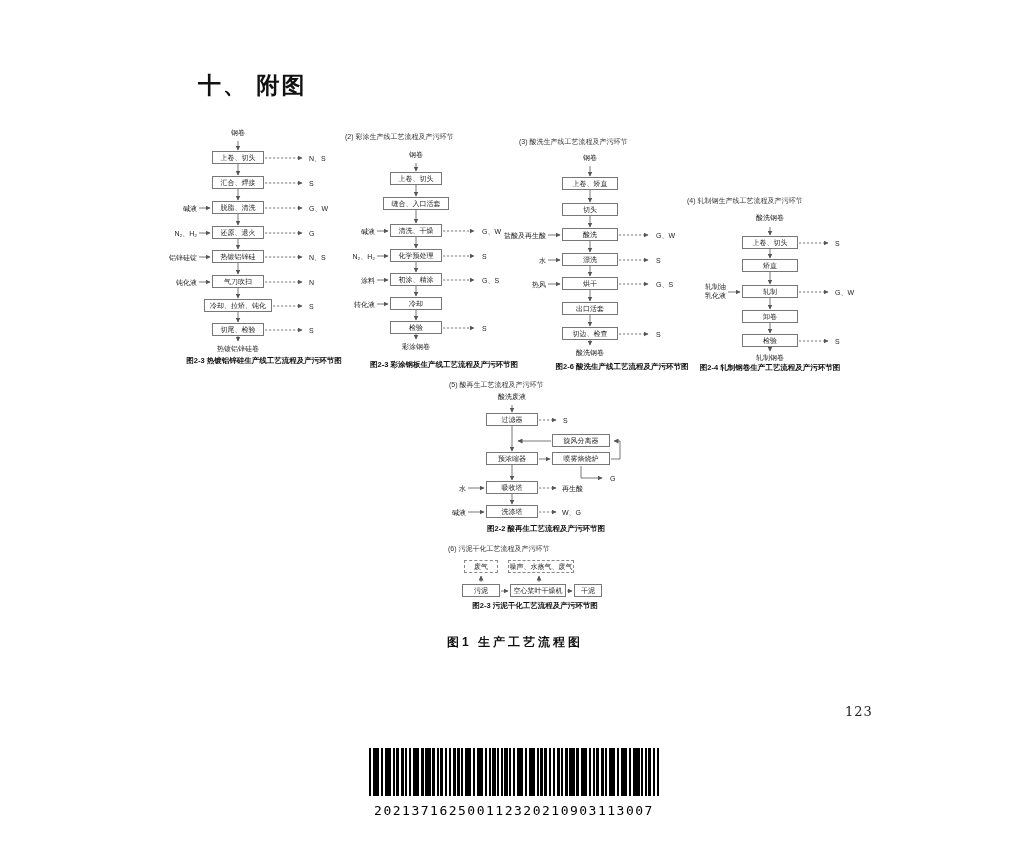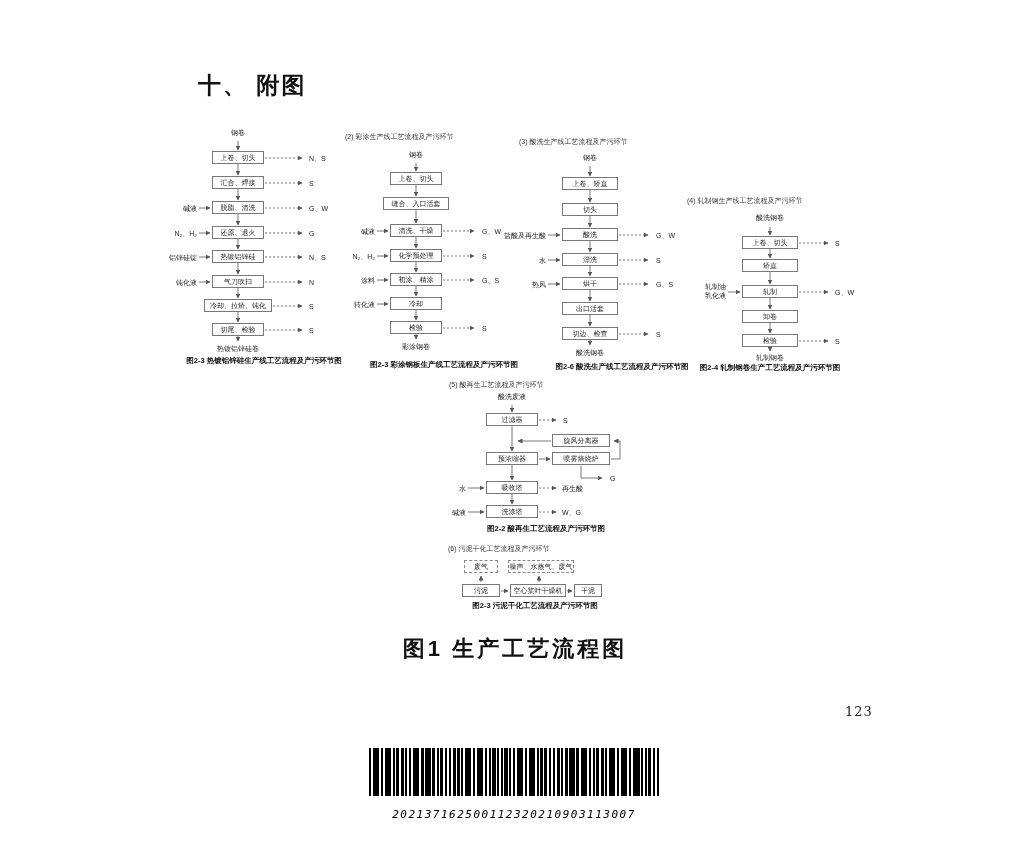--- a/index.html
+++ b/index.html
@@ -11,31 +11,31 @@
       display:flex;align-items:center;justify-content:center;font-size:7px;color:#222;
       white-space:nowrap;box-sizing:border-box;}
   .nb.dash{border:1px dashed #888;}
   .lb{position:absolute;font-size:7px;color:#222;white-space:nowrap;line-height:9px;}
   .lb.c{transform:translateX(-50%);}
   .lb.r{text-align:right;}
   .cap{position:absolute;font-size:7.5px;font-weight:bold;color:#111;white-space:nowrap;
        transform:translateX(-50%);}
   .sub{position:absolute;font-size:7px;color:#333;white-space:nowrap;}
   .fig-cap{position:absolute;left:515px;top:634px;transform:translateX(-50%);
-           font-size:22px;font-weight:bold;letter-spacing:3px;color:#111;}
+           font-size:12px;font-weight:bold;letter-spacing:3px;color:#111;}
   .pageno{position:absolute;left:845px;top:704px;font-size:13px;
           font-family:"DejaVu Serif",serif;color:#222;letter-spacing:1px;}
   .barcode{position:absolute;left:369px;top:748px;width:290px;}
   .bars{height:48px;background-color:#fff;
     background-image:
       repeating-linear-gradient(90deg,#000 0 2px,rgba(0,0,0,0) 2px 4px),
       repeating-linear-gradient(90deg,#000 0 1px,rgba(0,0,0,0) 1px 9px),
       repeating-linear-gradient(90deg,rgba(0,0,0,0) 0 6px,#000 6px 9px,rgba(0,0,0,0) 9px 13px);}
-  .digits{font-family:"DejaVu Sans Mono",monospace;font-size:11px;letter-spacing:1.5px;
-          color:#000;text-align:center;margin-top:12px;font-style:italic;}
+  .digits{font-family:"DejaVu Sans Mono",monospace;font-size:13px;letter-spacing:1.5px;
+          color:#000;text-align:center;margin-top:7px;}
   svg.wires{position:absolute;left:0;top:0;pointer-events:none;}
   .s{stroke:#555;stroke-width:0.8;fill:none;marker-end:url(#ah);}
   .d{stroke:#555;stroke-width:0.8;fill:none;stroke-dasharray:2.2 1.8;marker-end:url(#ah);}
 </style>
 </head>
 <body>
 
 <div class="page">
 
   <div class="doc-title">十、 附图</div>

